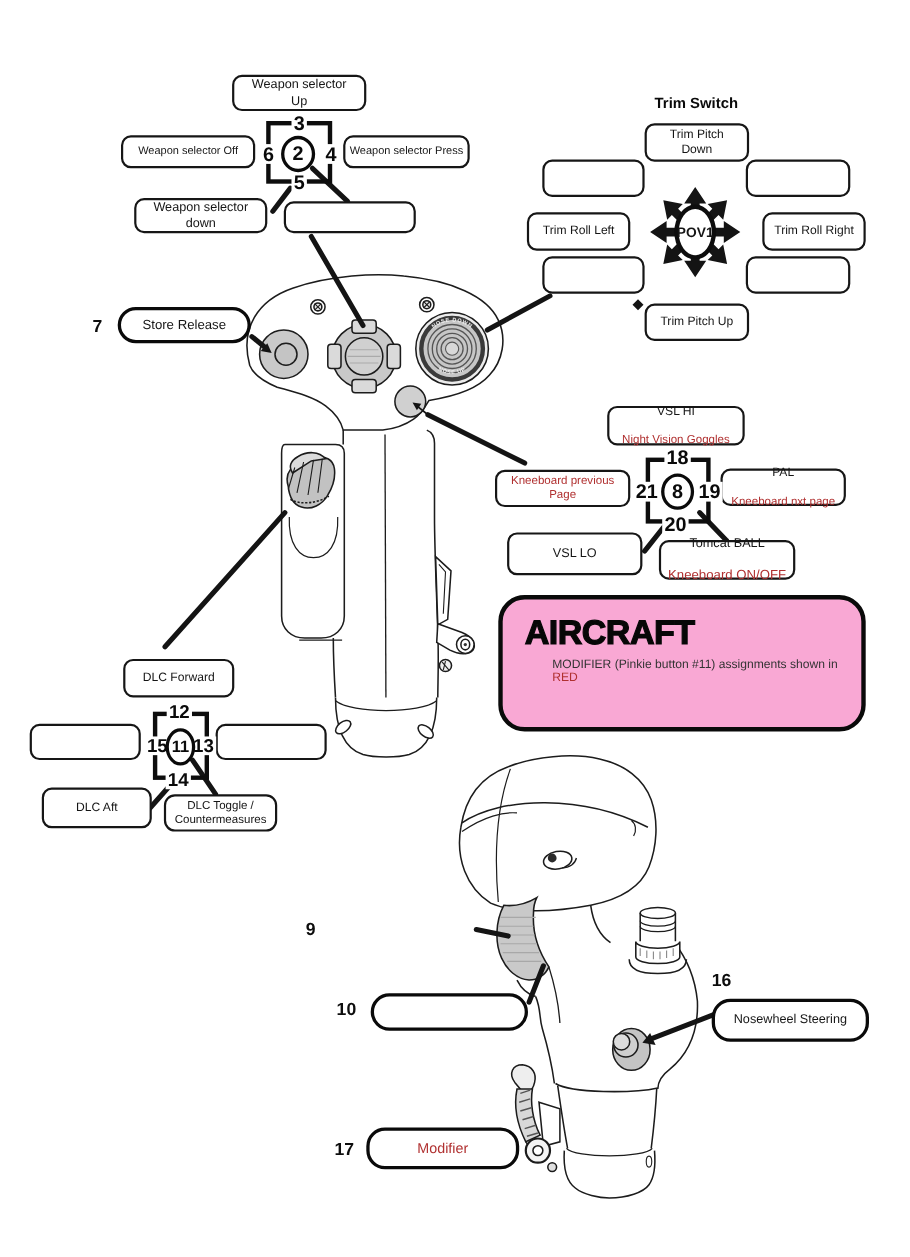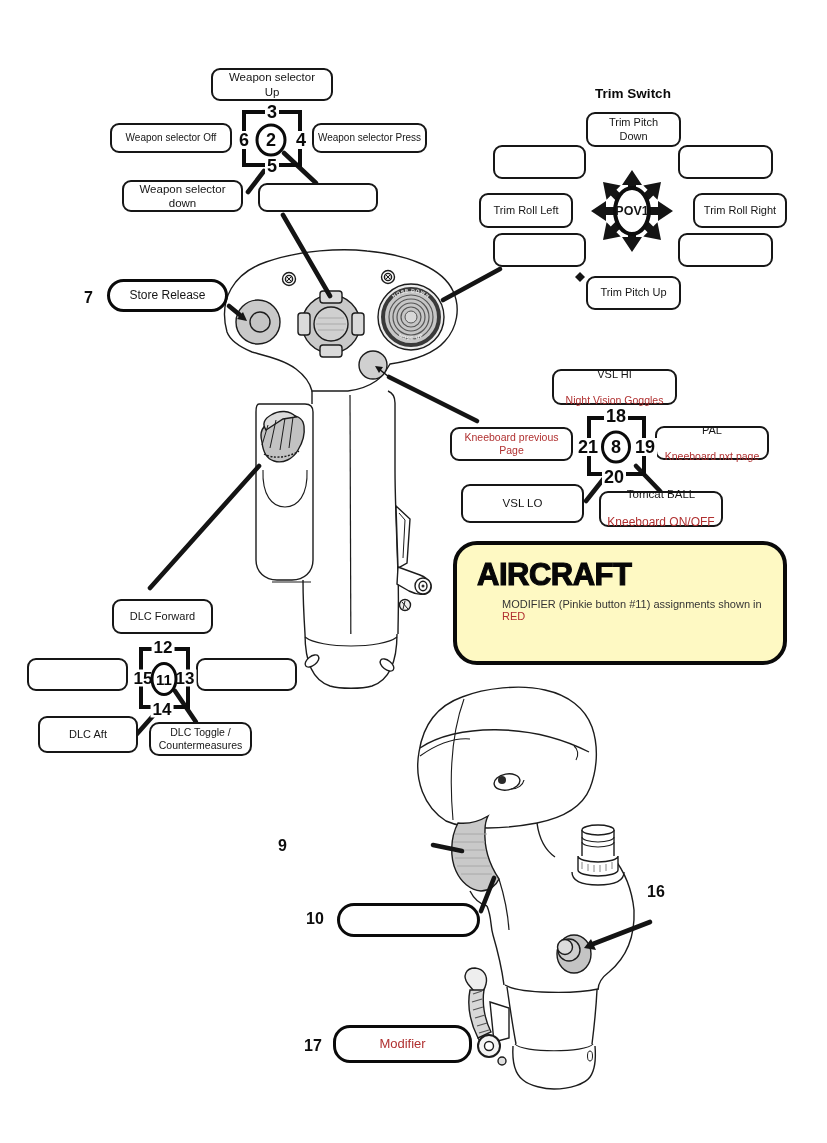--- a/index.html
+++ b/index.html
@@ -23,21 +23,21 @@
   .hat-num.small{font-size:17px;}
   .hat-center{position:absolute;transform:translate(-50%,-50%);border:3.5px solid #0a0a0a;border-radius:50%;
               background:#fff;display:flex;align-items:center;justify-content:center;
               font-weight:bold;font-size:18px;z-index:5;box-sizing:border-box;color:#0a0a0a;}
   
   .pov-ellipse{position:absolute;left:613px;top:186px;width:38px;height:50px;border:4px solid #0d0d0d;
                border-radius:50%;background:#fff;display:flex;align-items:center;justify-content:center;
                font-weight:bold;font-size:12.5px;z-index:3;box-sizing:border-box;}
   
   .panel{position:absolute;left:453px;top:541px;width:334px;height:124px;border:4px solid #0a0a0a;
-         border-radius:24px;background:#fef9c3;z-index:3;box-sizing:border-box;}
+         border-radius:24px;background:#f9a8d4;z-index:3;box-sizing:border-box;}
   .panel-title{margin:12px 0 0 20px;font-size:31px;font-weight:bold;color:#070707;
                letter-spacing:-0.5px;-webkit-text-stroke:1.1px #070707;}
   .panel-note{margin:5px 6px 0 8px;font-size:11px;color:#343434;padding-left:37px;}
 </style>
 </head>
 <body>
 
 <div class="canvas">
 
   <svg class="layer" width="827" height="1143" viewBox="0 0 827 1143">
@@ -310,17 +310,18 @@
     <span class="hat-num small" style="left:162px;top:709px;">14</span>
     <div class="hat-center" style="left:164px;top:679px;width:27px;height:34px;font-size:15px;">11</div>
   </div>
 
   <span class="numlabel" style="left:278px;top:837px;">9</span>
 
   <span class="numlabel" style="left:306px;top:910px;">10</span>
   <div class="callout thick" style="left:337px;top:903px;width:143px;height:34px;"></div>
 
   <span class="numlabel" style="left:647px;top:883px;">16</span>
+  <div class="callout thick" style="left:647px;top:908px;width:143px;height:39px;font-size:11.5px;">Nosewheel Steering</div>
 
   <span class="numlabel" style="left:304px;top:1037px;">17</span>
   <div class="callout thick red" style="left:333px;top:1025px;width:139px;height:38px;font-size:13px;">Modifier</div>
 
 </div>
 
 </body></html>

